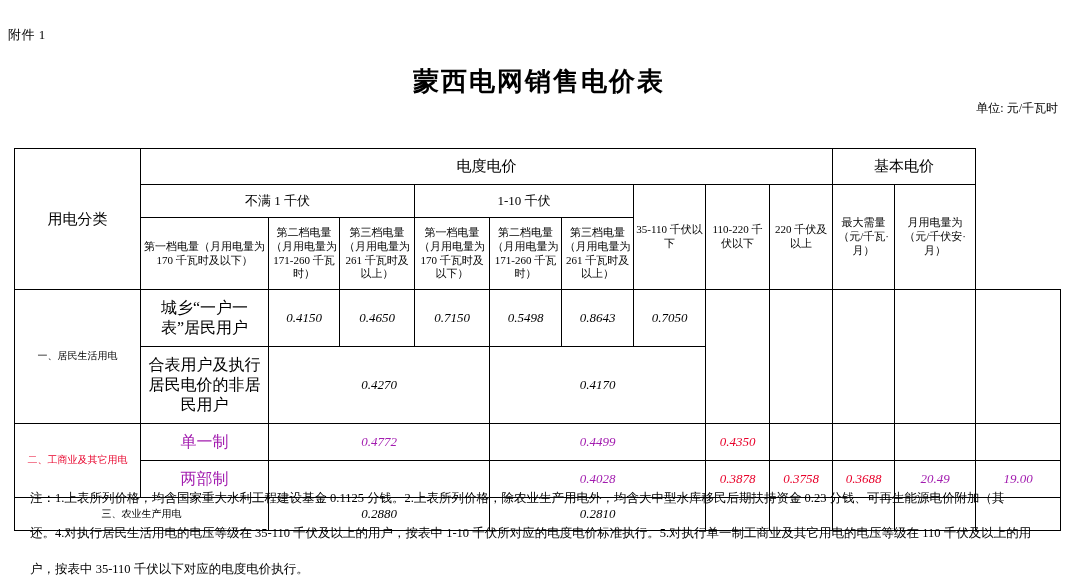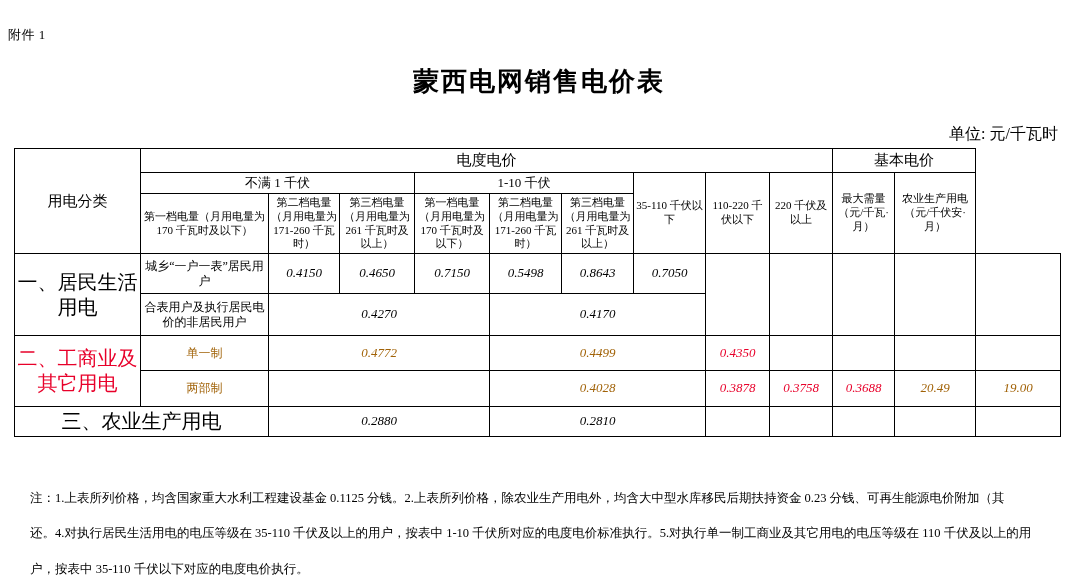--- a/index.html
+++ b/index.html
@@ -37,70 +37,69 @@
     text-align: center;
     font-size: 26px;
     font-weight: bold;
     letter-spacing: 2px;
     font-family: "Liberation Serif", "DejaVu Serif", serif;
   }
   .unit-note {
     position: absolute;
     right: 16px;
     top: 100px;
-    font-size: 16px;
-    margin-top: 24px;
+    font-size: 12px;
   }
   .table-wrap {
     position: absolute;
     left: 14px;
     top: 148px;
     width: 1046px;
   }
   table.rate {
     border-collapse: collapse;
     table-layout: fixed;
     width: 1046px;
     font-size: 12px;
   }
   table.rate th, table.rate td {
     border: 1px solid #000000;
-    padding: 2px 2px;
+    padding: 8px 2px;
     text-align: center;
     vertical-align: middle;
     line-height: 1.25;
     font-weight: normal;
   }
   .hdr-big {
     font-size: 15px;
   }
   .hdr-mid {
     font-size: 13px;
   }
   .hdr-small {
     font-size: 11px;
     line-height: 1.2;
   }
   .cat-main {
-    font-size: 20px;
+    font-size: 10px;
     text-align: left;
     padding-left: 6px;
   }
   .cat-sub {
-    font-size: 12px;
+    font-size: 16px;
   }
   .num {
     font-size: 13px;
     font-style: italic;
   }
   .red {
     color: #e8002a;
   }
   .red-bold {
-    color: #a16207;
+    color: #a21caf;
     font-weight: bold;
   }
   .notes {
     position: absolute;
     left: 14px;
     top: 473px;
     width: 1046px;
     font-size: 12.5px;
     line-height: 1.55;
     text-align: justify;
@@ -146,21 +145,21 @@
         <td colspan="2" class="hdr-big">基本电价</td>
       </tr>
 
       <tr>
         <td colspan="3" class="hdr-mid">不满 1 千伏</td>
         <td colspan="3" class="hdr-mid">1-10 千伏</td>
         <td rowspan="2" class="hdr-small">35-110 千伏以下</td>
         <td rowspan="2" class="hdr-small">110-220 千伏以下</td>
         <td rowspan="2" class="hdr-small">220 千伏及以上</td>
         <td rowspan="2" class="hdr-small">最大需量（元/千瓦·月）</td>
-        <td rowspan="2" class="hdr-small">农业生产用电（元/千伏安·月）</td>
+        <td rowspan="2" class="hdr-small">月用电量为（元/千伏安·月）</td>
       </tr>
 
       <tr>
         <td rowspan="2" class="hdr-small">第一档电量（月用电量为 170 千瓦时及以下）</td>
         <td rowspan="2" class="hdr-small">第二档电量（月用电量为 171-260 千瓦时）</td>
         <td rowspan="2" class="hdr-small">第三档电量（月用电量为 261 千瓦时及以上）</td>
         <td rowspan="2" class="hdr-small">第一档电量（月用电量为 170 千瓦时及以下）</td>
         <td rowspan="2" class="hdr-small">第二档电量（月用电量为 171-260 千瓦时）</td>
         <td rowspan="2" class="hdr-small">第三档电量（月用电量为 261 千瓦时及以上）</td>
       </tr>

